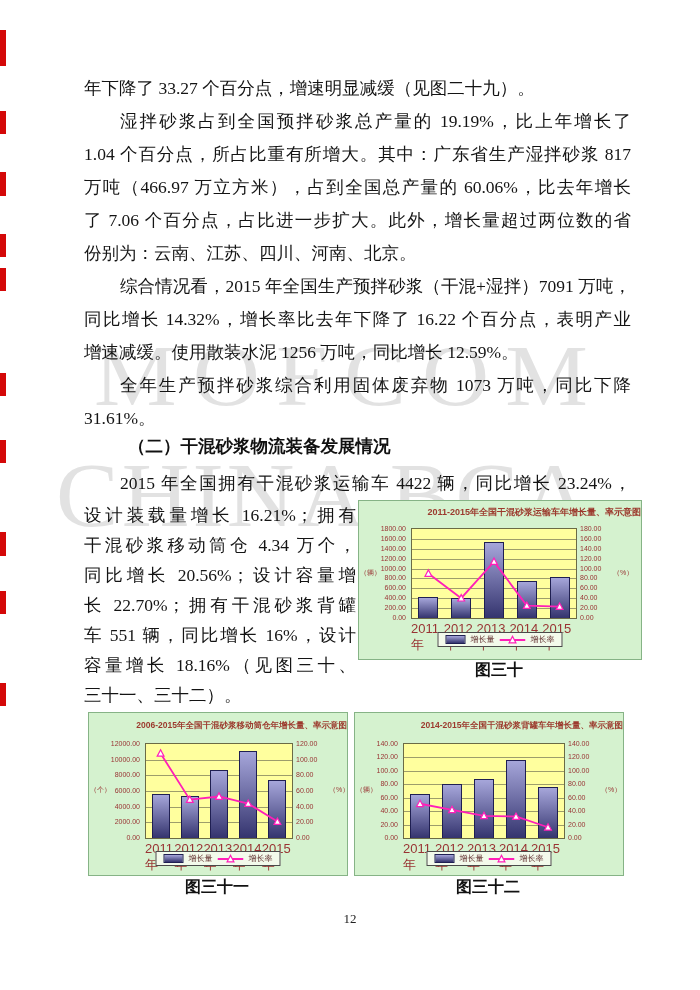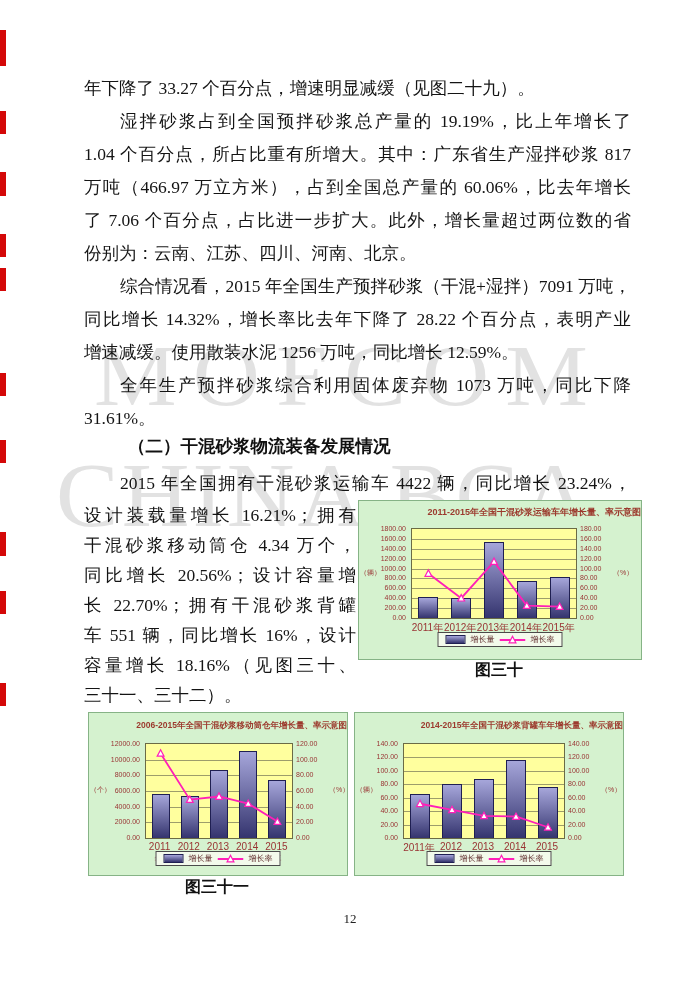--- a/index.html
+++ b/index.html
@@ -45,21 +45,21 @@
                    font-weight:bold; color:#9c3a2e;
                    font-family:"Liberation Sans", sans-serif; }
   .chart .plot { position:absolute; background:#ffff9e; border:1px solid #6b6b45; }
   .chart .grid { position:absolute; left:0; width:100%; height:1px; background:#9d9d6b; }
   .chart .bar  { position:absolute; bottom:0;
                  background:linear-gradient(to bottom,#a6a6da 0%,#34346e 100%);
                  border:1px solid #1f1f52; border-bottom:none; box-sizing:border-box; }
   .chart svg.lineovl { position:absolute; left:0; top:0; overflow:visible; }
   .chart .tick { position:absolute; font-size:7px; color:#993333; line-height:9px;
                  font-family:"Liberation Sans", sans-serif; }
-  .chart .xlab { position:absolute; font-size:10px; color:#993333; text-align:center;
+  .chart .xlab { position:absolute; font-size:13px; color:#993333; text-align:left;
                  font-family:"Liberation Sans", sans-serif; }
   .chart .unit { position:absolute; font-size:7px; color:#993333;
                  font-family:"Liberation Sans", sans-serif; }
   .chart .legend { position:absolute; left:50%; transform:translateX(-50%);
                    display:flex; align-items:center; gap:5px; border:1px solid #4a4a4a;
                    background:#f3faeb; padding:1px 7px; font-size:8px; color:#5d2a2a;
                    font-family:"Liberation Sans", sans-serif; white-space:nowrap; }
   .chart .lg-bar { display:inline-block; width:18px; height:7px;
                    background:linear-gradient(to bottom,#a6a6da,#34346e);
                    border:1px solid #1f1f52; }
@@ -95,21 +95,21 @@
     </div>
 
   <div class="main" id="mainlines">
       <div class="ln ll">年下降了 33.27 个百分点，增速明显减缓（见图二十九）。</div>
       <div class="ln jl ind">湿拌砂浆占到全国预拌砂浆总产量的 19.19%，比上年增长了</div>
       <div class="ln jl">1.04 个百分点，所占比重有所增大。其中：广东省生产湿拌砂浆 817</div>
       <div class="ln jl">万吨（466.97 万立方米），占到全国总产量的 60.06%，比去年增长</div>
       <div class="ln jl">了 7.06 个百分点，占比进一步扩大。此外，增长量超过两位数的省</div>
       <div class="ln ll">份别为：云南、江苏、四川、河南、北京。</div>
       <div class="ln jl ind">综合情况看，2015 年全国生产预拌砂浆（干混+湿拌）7091 万吨，</div>
-      <div class="ln jl">同比增长 14.32%，增长率比去年下降了 28.22 个百分点，表明产业</div>
+      <div class="ln jl">同比增长 14.32%，增长率比去年下降了 16.22 个百分点，表明产业</div>
       <div class="ln ll">增速减缓。使用散装水泥 1256 万吨，同比增长 12.59%。</div>
       <div class="ln jl ind">全年生产预拌砂浆综合利用固体废弃物 1073 万吨，同比下降</div>
       <div class="ln ll">31.61%。</div>
     </div>
 
   <div class="heading">（二）干混砂浆物流装备发展情况</div>
 
   <div class="p5first">2015 年全国拥有干混砂浆运输车 4422 辆，同比增长 23.24%，</div>
 
   <div class="col" id="collines">
@@ -289,15 +289,16 @@
         <svg width="26" height="10">
           <line x1="0" y1="5" x2="26" y2="5" stroke="#ff1fb8" stroke-width="1.8"></line>
           <polygon points="13,1.4 9.6,7.8 16.4,7.8" fill="#fff" stroke="#ff1fb8" stroke-width="1.2"></polygon>
         </svg>
         <span>增长率</span>
       </div>
     </div>
 
   <div class="cap cap30">图三十</div>
   <div class="cap cap31">图三十一</div>
+  <div class="cap cap32">图三十二</div>
 
   <div class="pageno">12</div>
 </div>
 
 </body></html>

